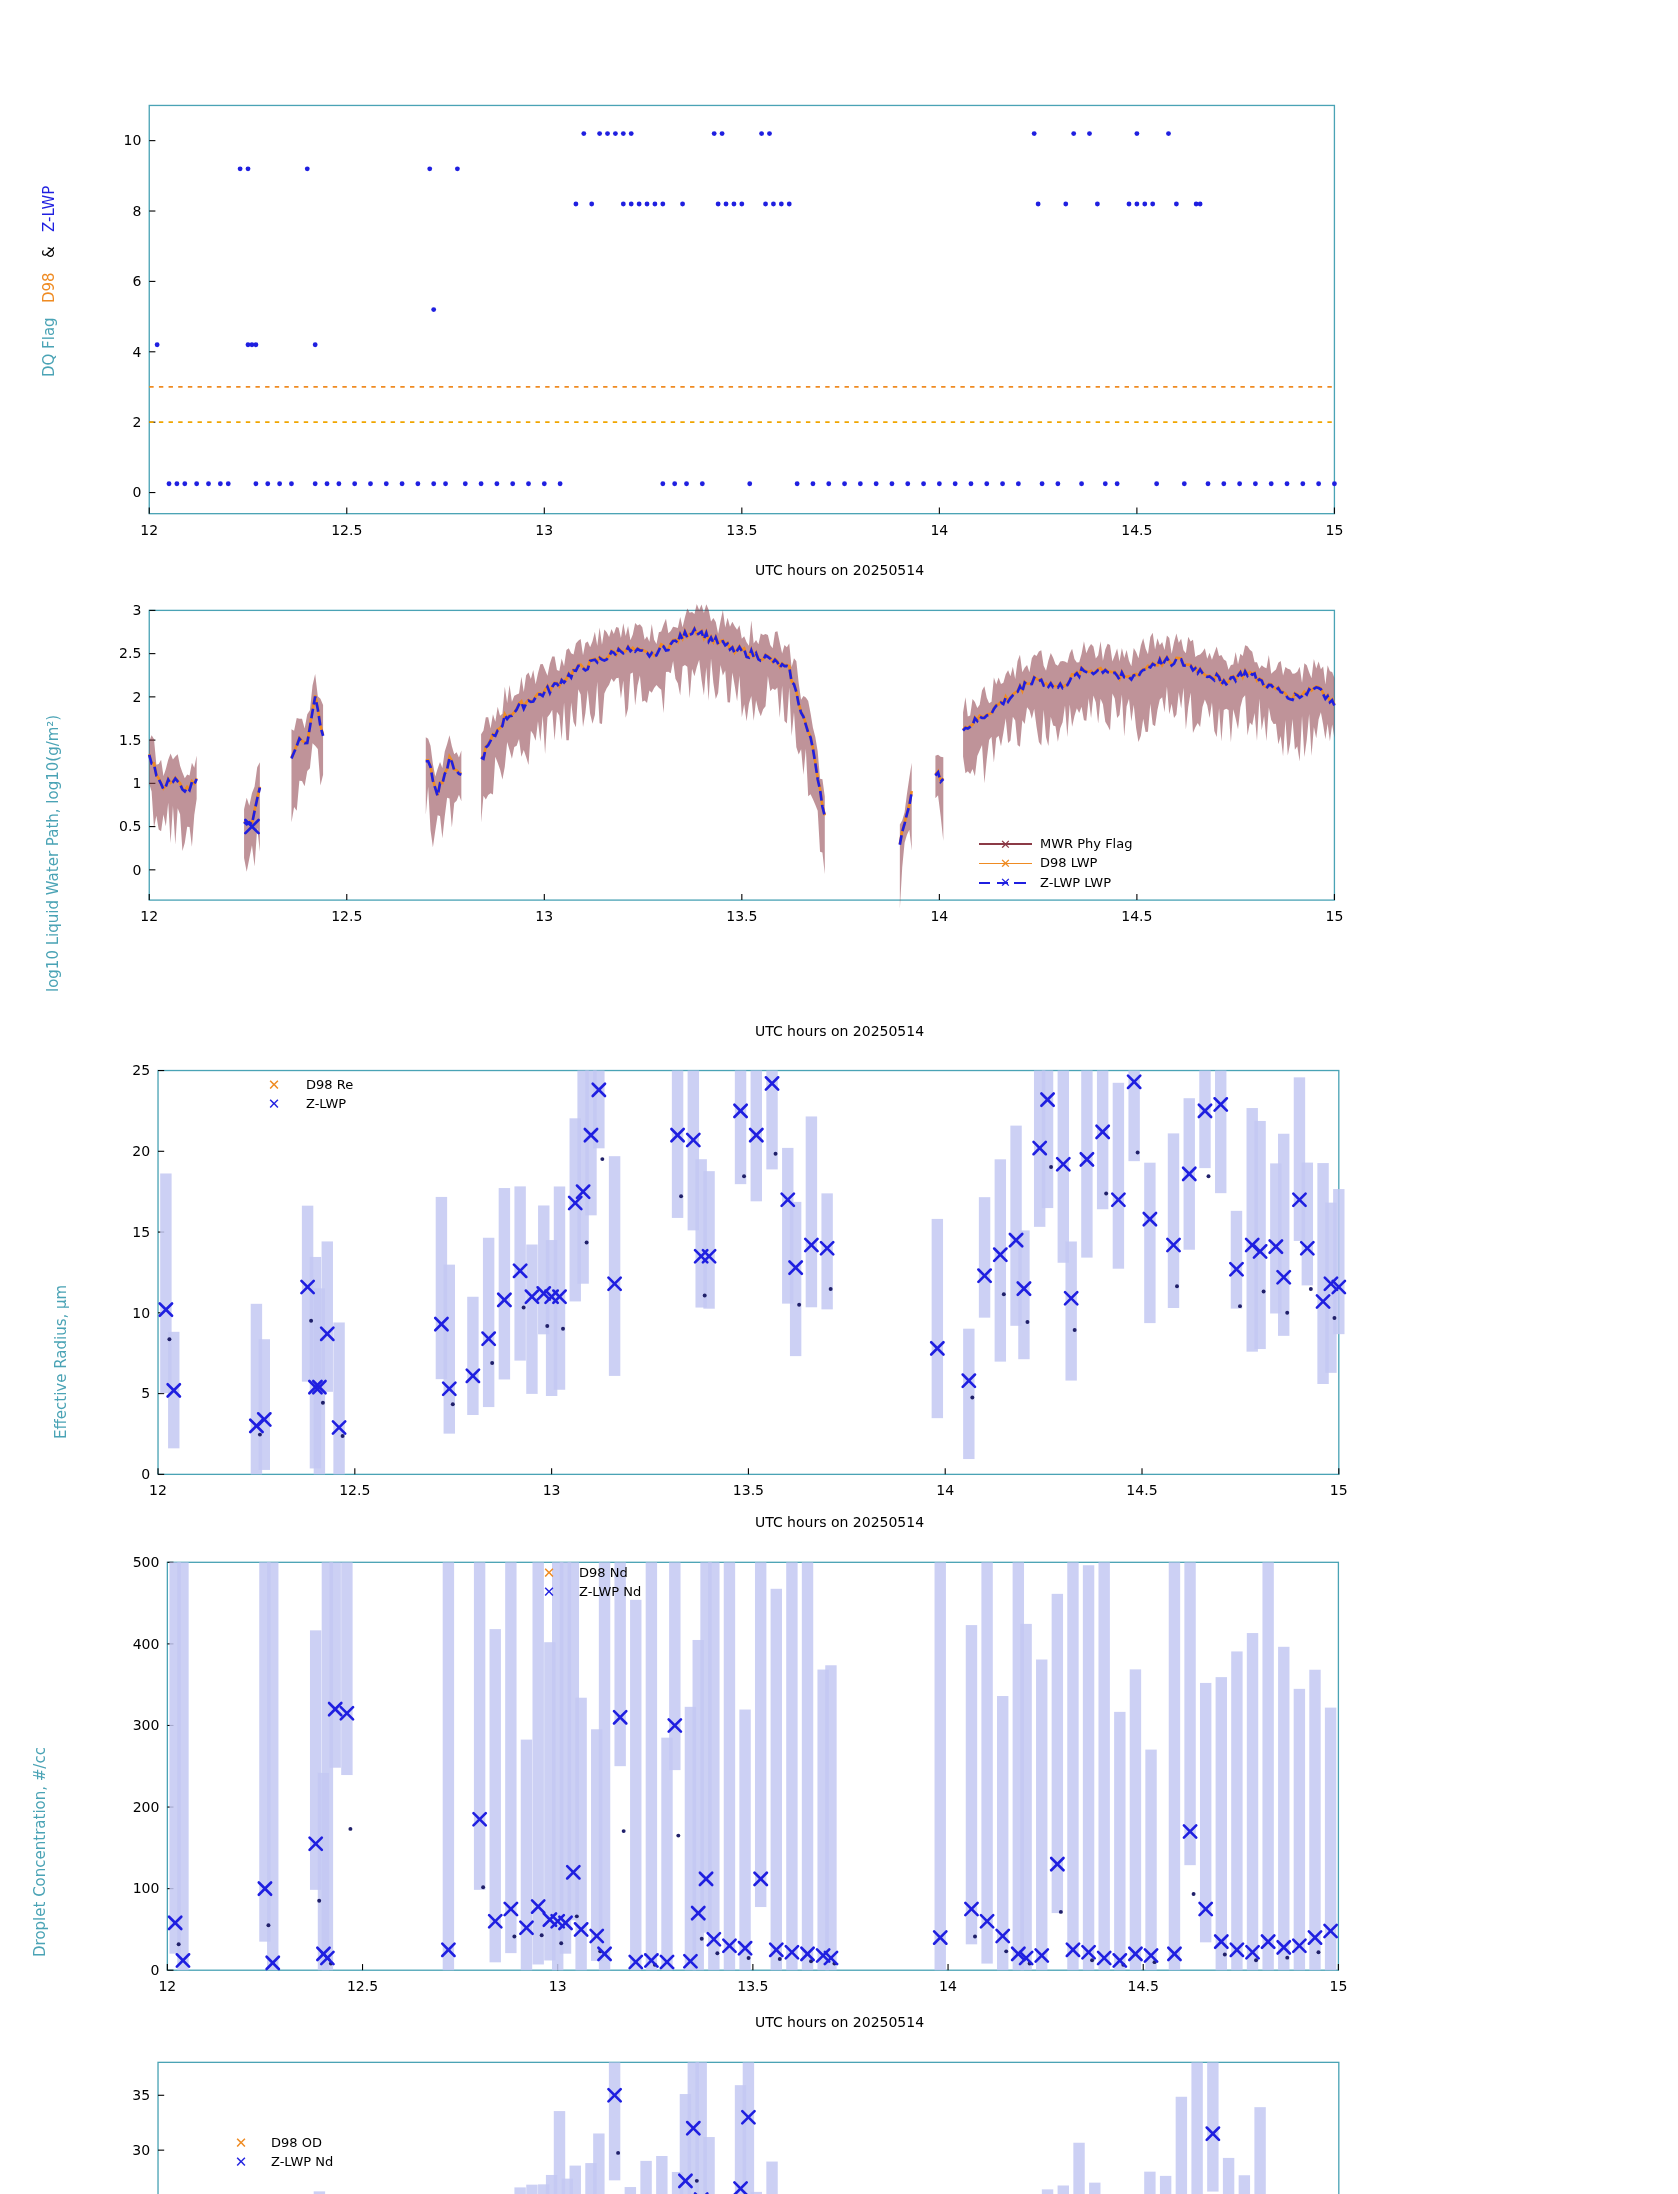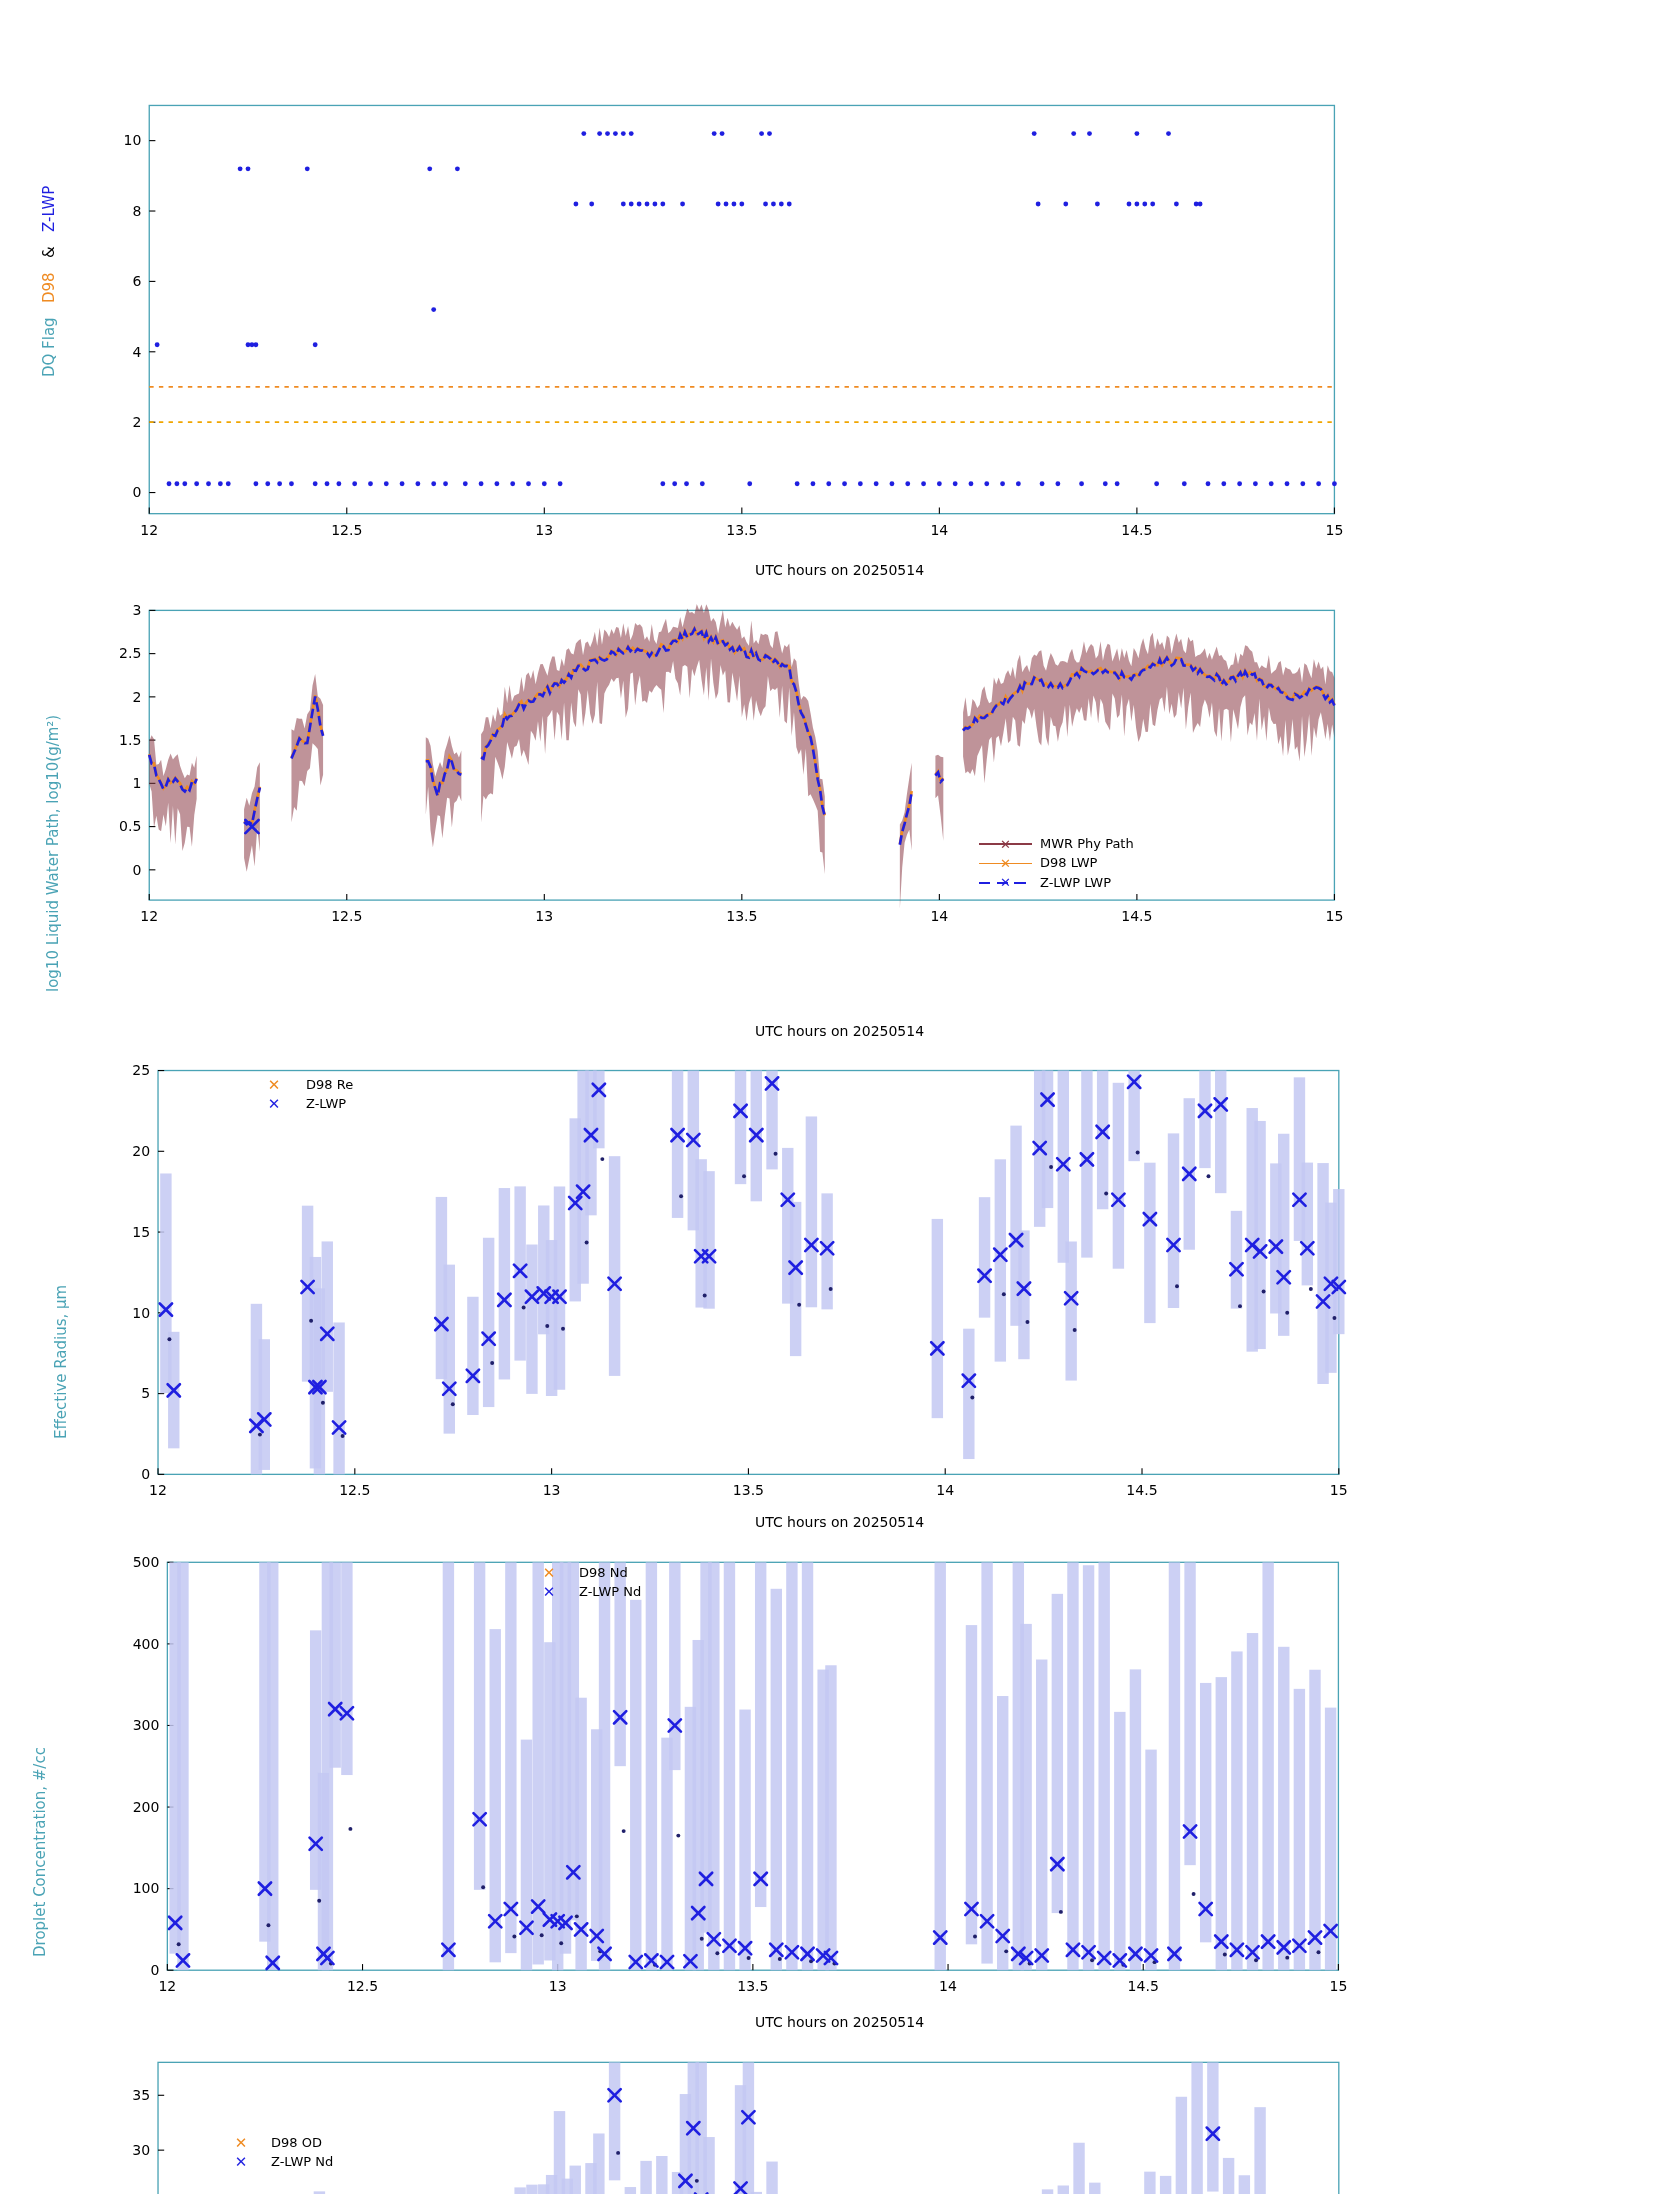--- a/index.html
+++ b/index.html
@@ -319,21 +319,21 @@
       </svg>
     <div class="ylabel" style="left:44px; top:408px;">log10 Liquid Water Path, log10(g/m²)</div>
     <div class="xlabel" style="left:0;width:1679px;top:439px;">UTC hours on 20250514</div>
 
     <div class="legend" style="left:979px; top:250px;">
       <div class="legend-row">
         <span class="legend-swatch">
           <span class="legend-line" style="background:#8b3a46;"></span>
           <span class="legend-mark" style="color:#8b3a46;">✕</span>
         </span>
-        <span class="legend-label">MWR Phy Path</span>
+        <span class="legend-label">MWR Phy Flag</span>
       </div>
       <div class="legend-row">
         <span class="legend-swatch">
           <span class="legend-line" style="background:#ef8b22;"></span>
           <span class="legend-mark" style="color:#ef8b22;">✕</span>
         </span>
         <span class="legend-label">D98 LWP</span>
       </div>
       <div class="legend-row">
         <span class="legend-swatch">

